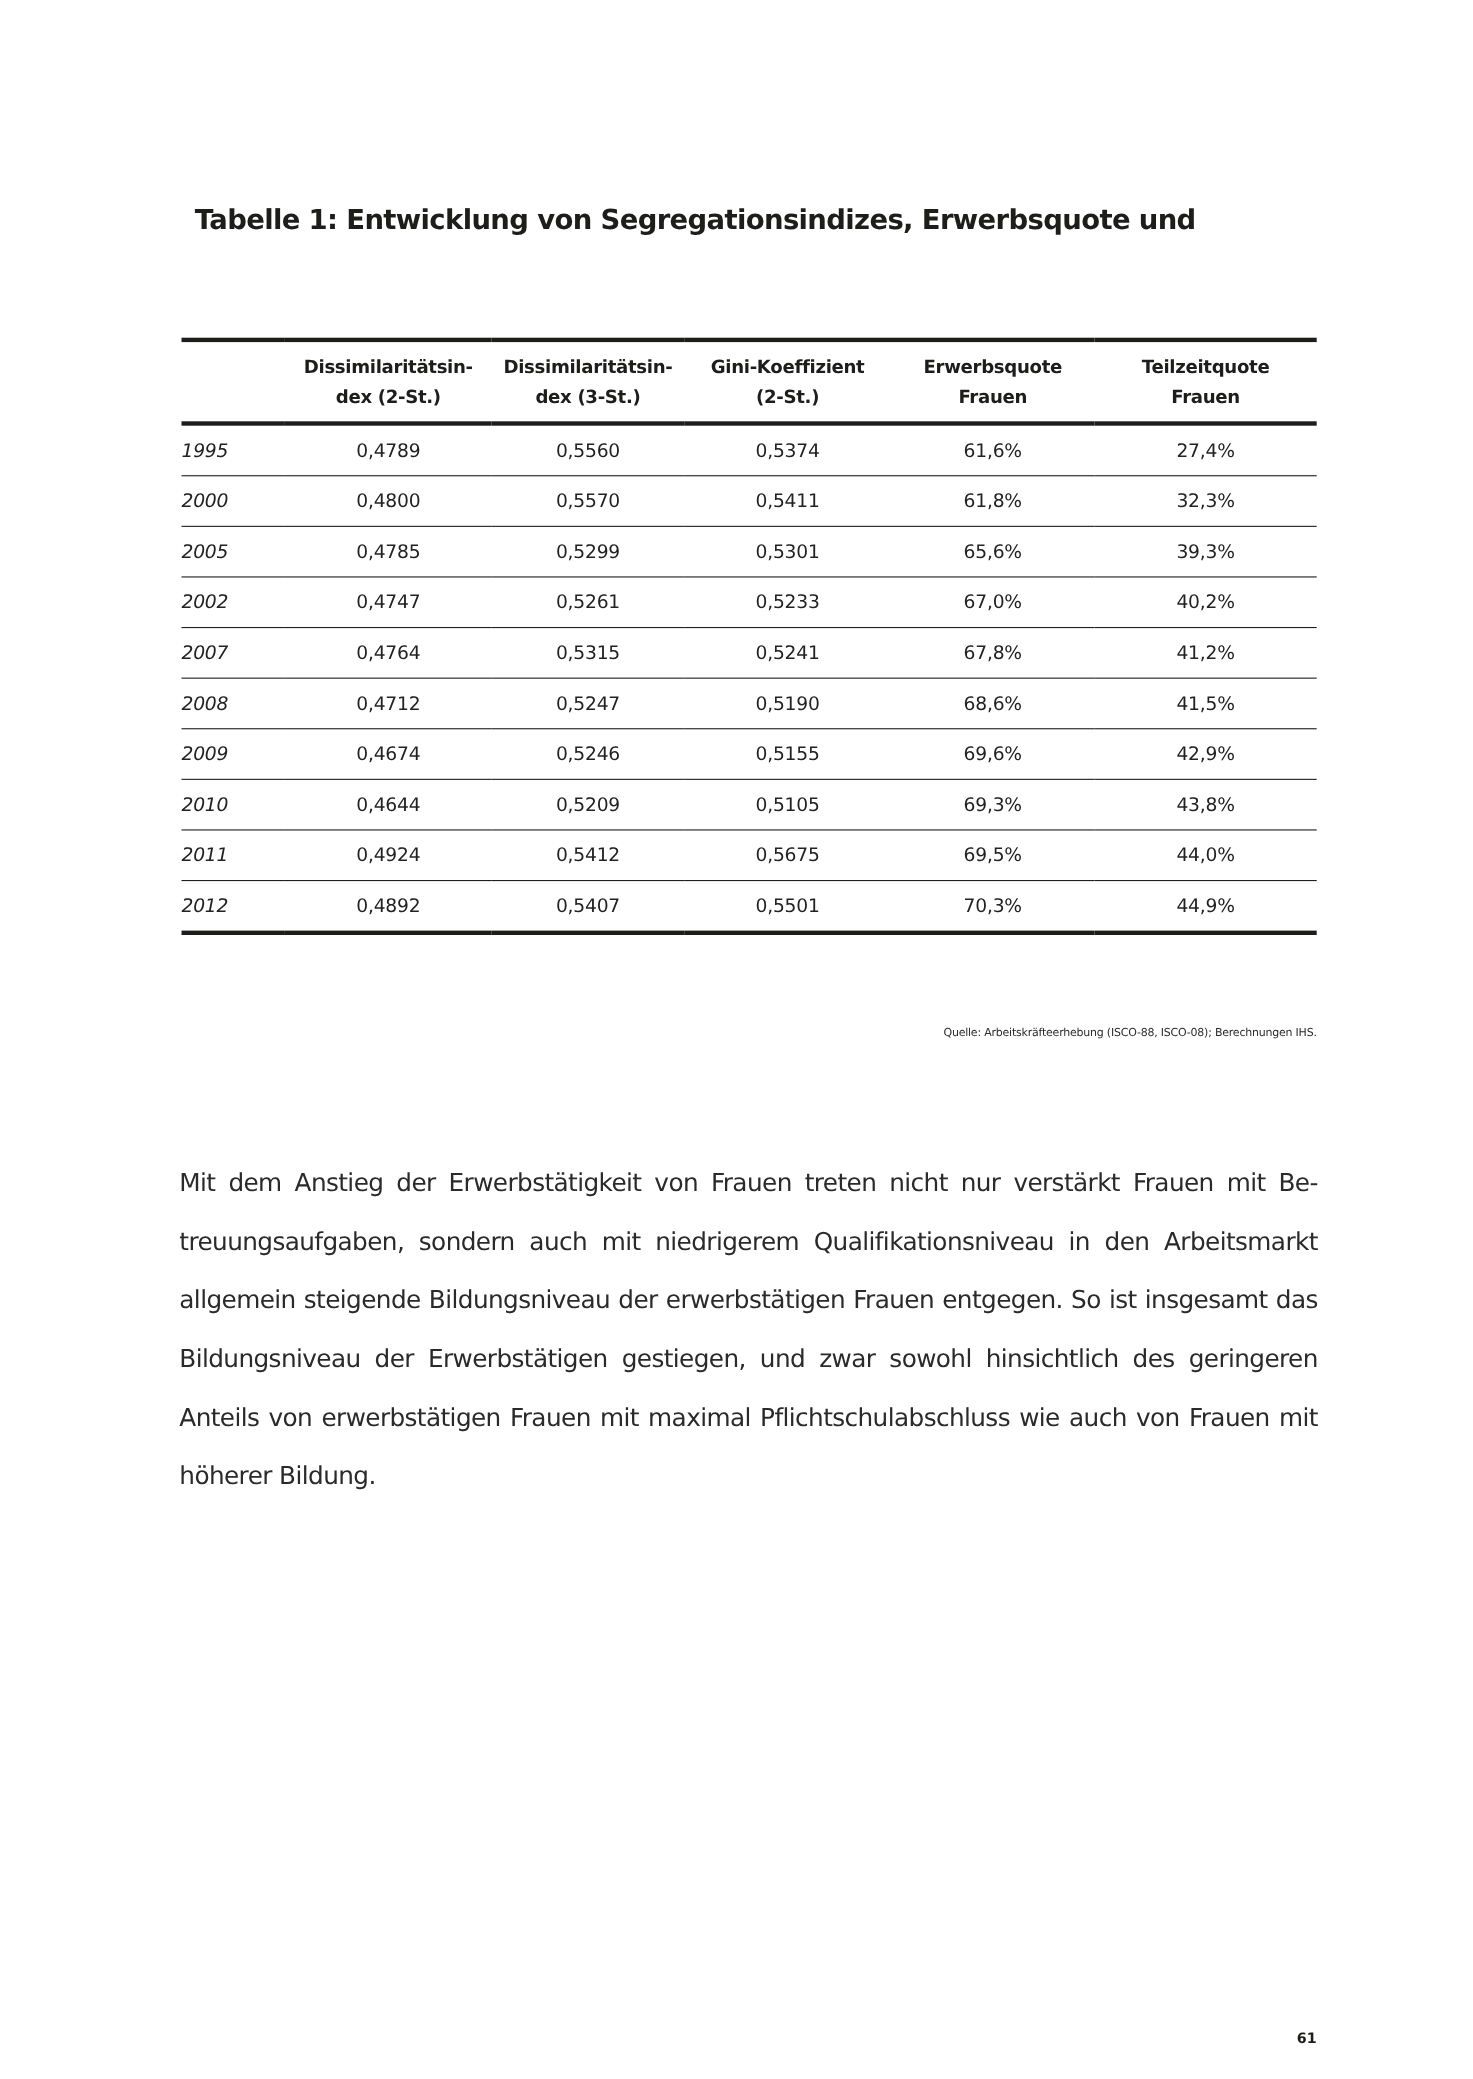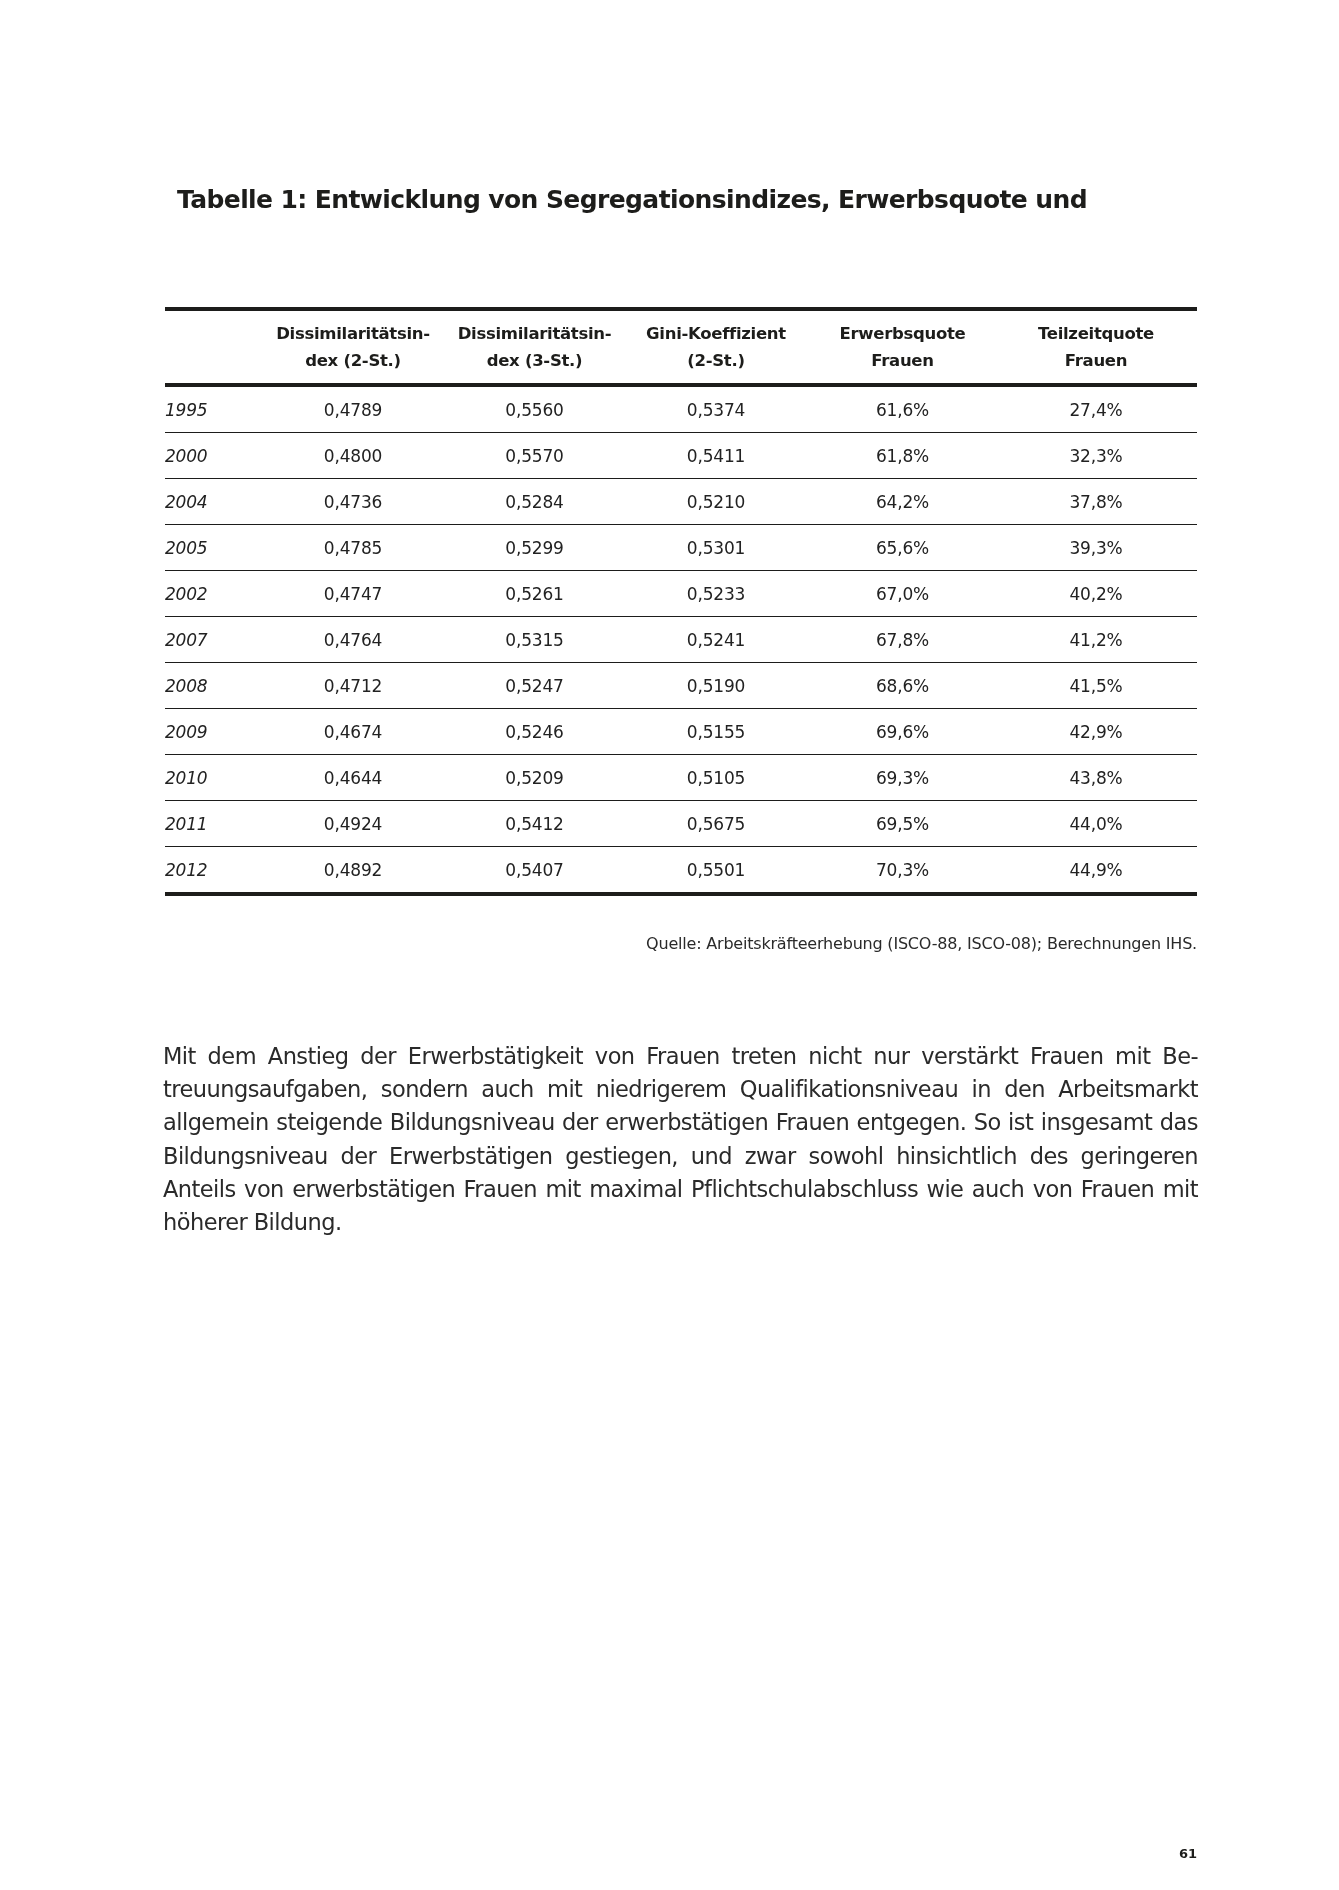--- a/index.html
+++ b/index.html
@@ -33,28 +33,28 @@
   }
   table.data td.year { text-align: left; font-style: italic; }
   col.c0 { width: 94px; }
   col.c1 { width: 188px; }
   col.c2 { width: 175px; }
   col.c3 { width: 188px; }
   col.c4 { width: 185px; }
   col.c5 { width: 202px; }
   .source {
     position: absolute; right: 142px; top: 934px;
-    font-size: 16px; color: #2a2a2a; letter-spacing: -0.2px; white-space: nowrap;
+    font-size: 10px; color: #2a2a2a; letter-spacing: -0.2px; white-space: nowrap;
   }
   .body-text {
     position: absolute; left: 163px; top: 1040px; width: 1035px;
     font-size: 22.5px; line-height: 33.2px; text-align: justify; color: #2a2a2a;
     letter-spacing: -0.55px; margin: 0;
   }
-  .body-text span { display: block; text-align: justify; text-align-last: justify; white-space: nowrap; }
+  .body-text span { display: block; text-align: justify; text-align-last: justify; white-space: nowrap; margin-top: 20px; }
   .body-text span.last { text-align-last: left; }
   .page-number {
     position: absolute; right: 142px; top: 1846px;
     font-weight: bold; font-size: 13px; color: #1d1d1b;
   }
 </style>
 </head>
 <body>
 
 <h1 class="title">
@@ -107,28 +107,20 @@
         <td>61,6%</td>
         <td>27,4%</td>
       </tr>
       <tr>
         <td class="year">2000</td>
         <td>0,4800</td>
         <td>0,5570</td>
         <td>0,5411</td>
         <td>61,8%</td>
         <td>32,3%</td>
-      </tr>
-      <tr>
-        <td class="year">2004</td>
-        <td>0,4736</td>
-        <td>0,5284</td>
-        <td>0,5210</td>
-        <td>64,2%</td>
-        <td>37,8%</td>
       </tr>
       <tr>
         <td class="year">2005</td>
         <td>0,4785</td>
         <td>0,5299</td>
         <td>0,5301</td>
         <td>65,6%</td>
         <td>39,3%</td>
       </tr>
       <tr>

